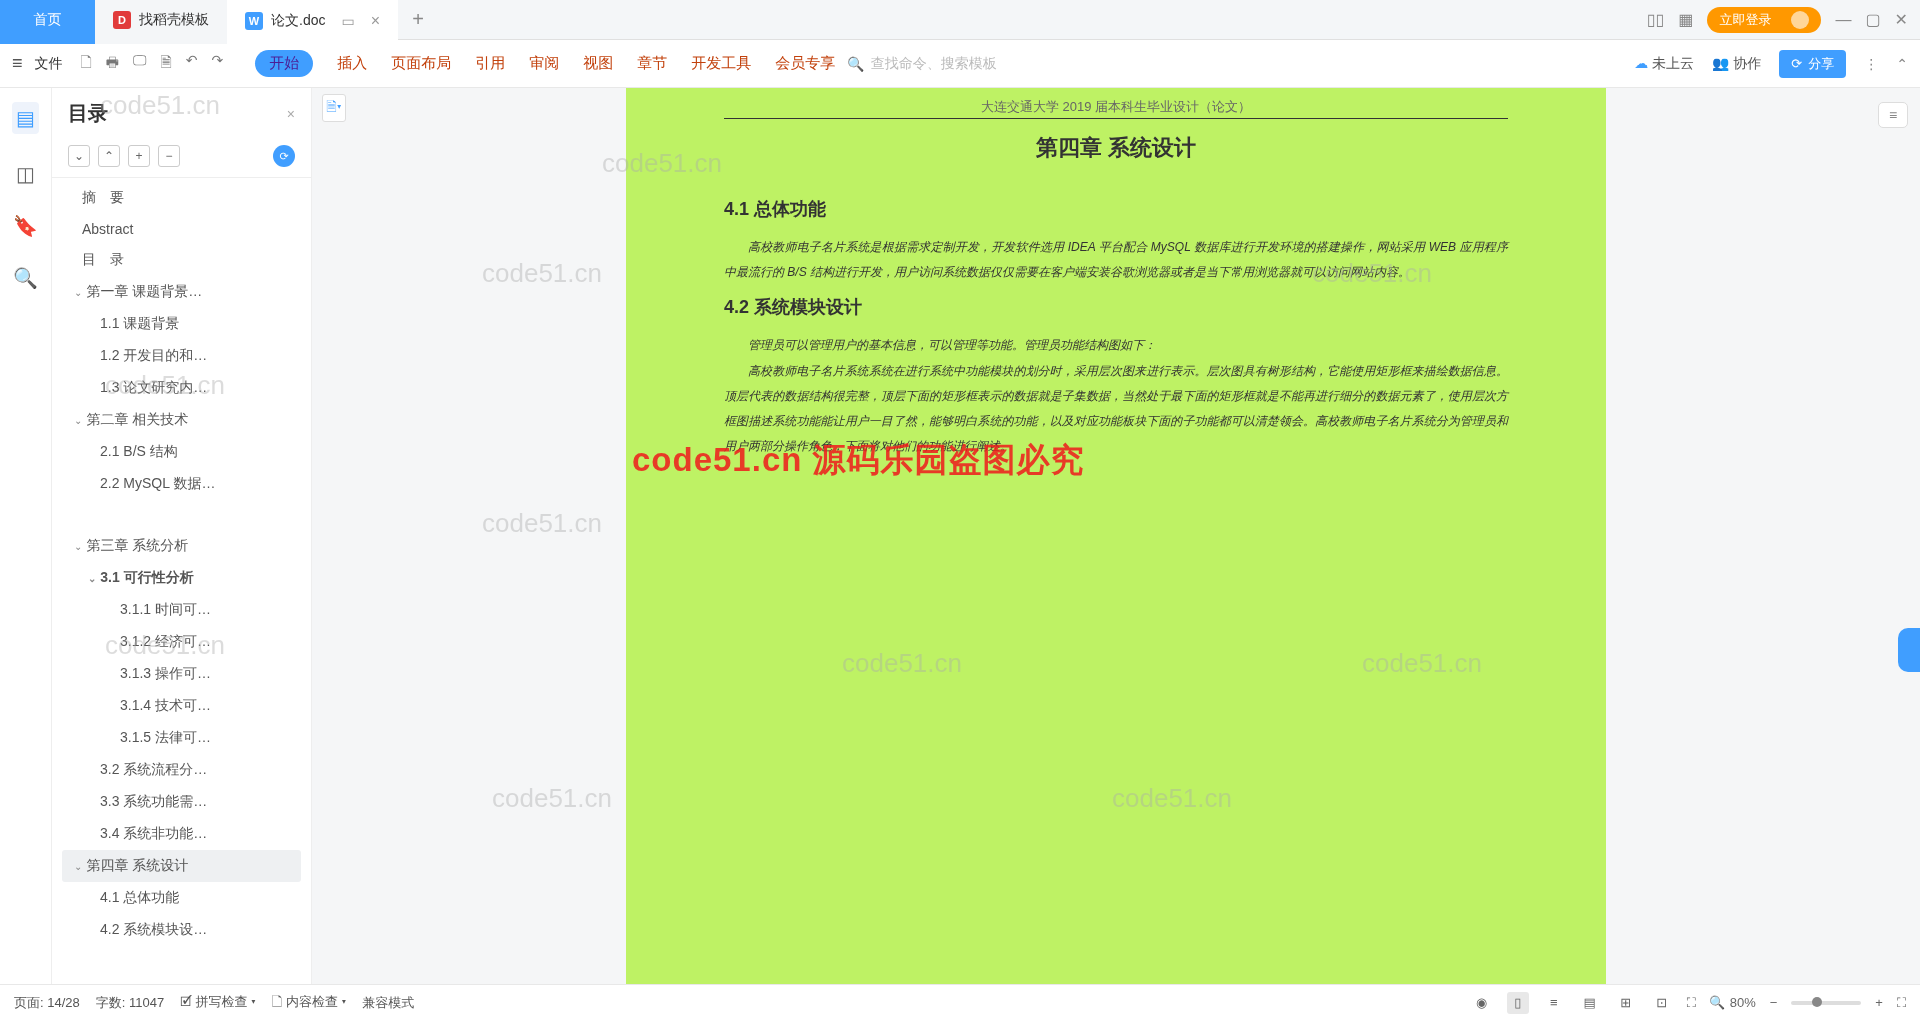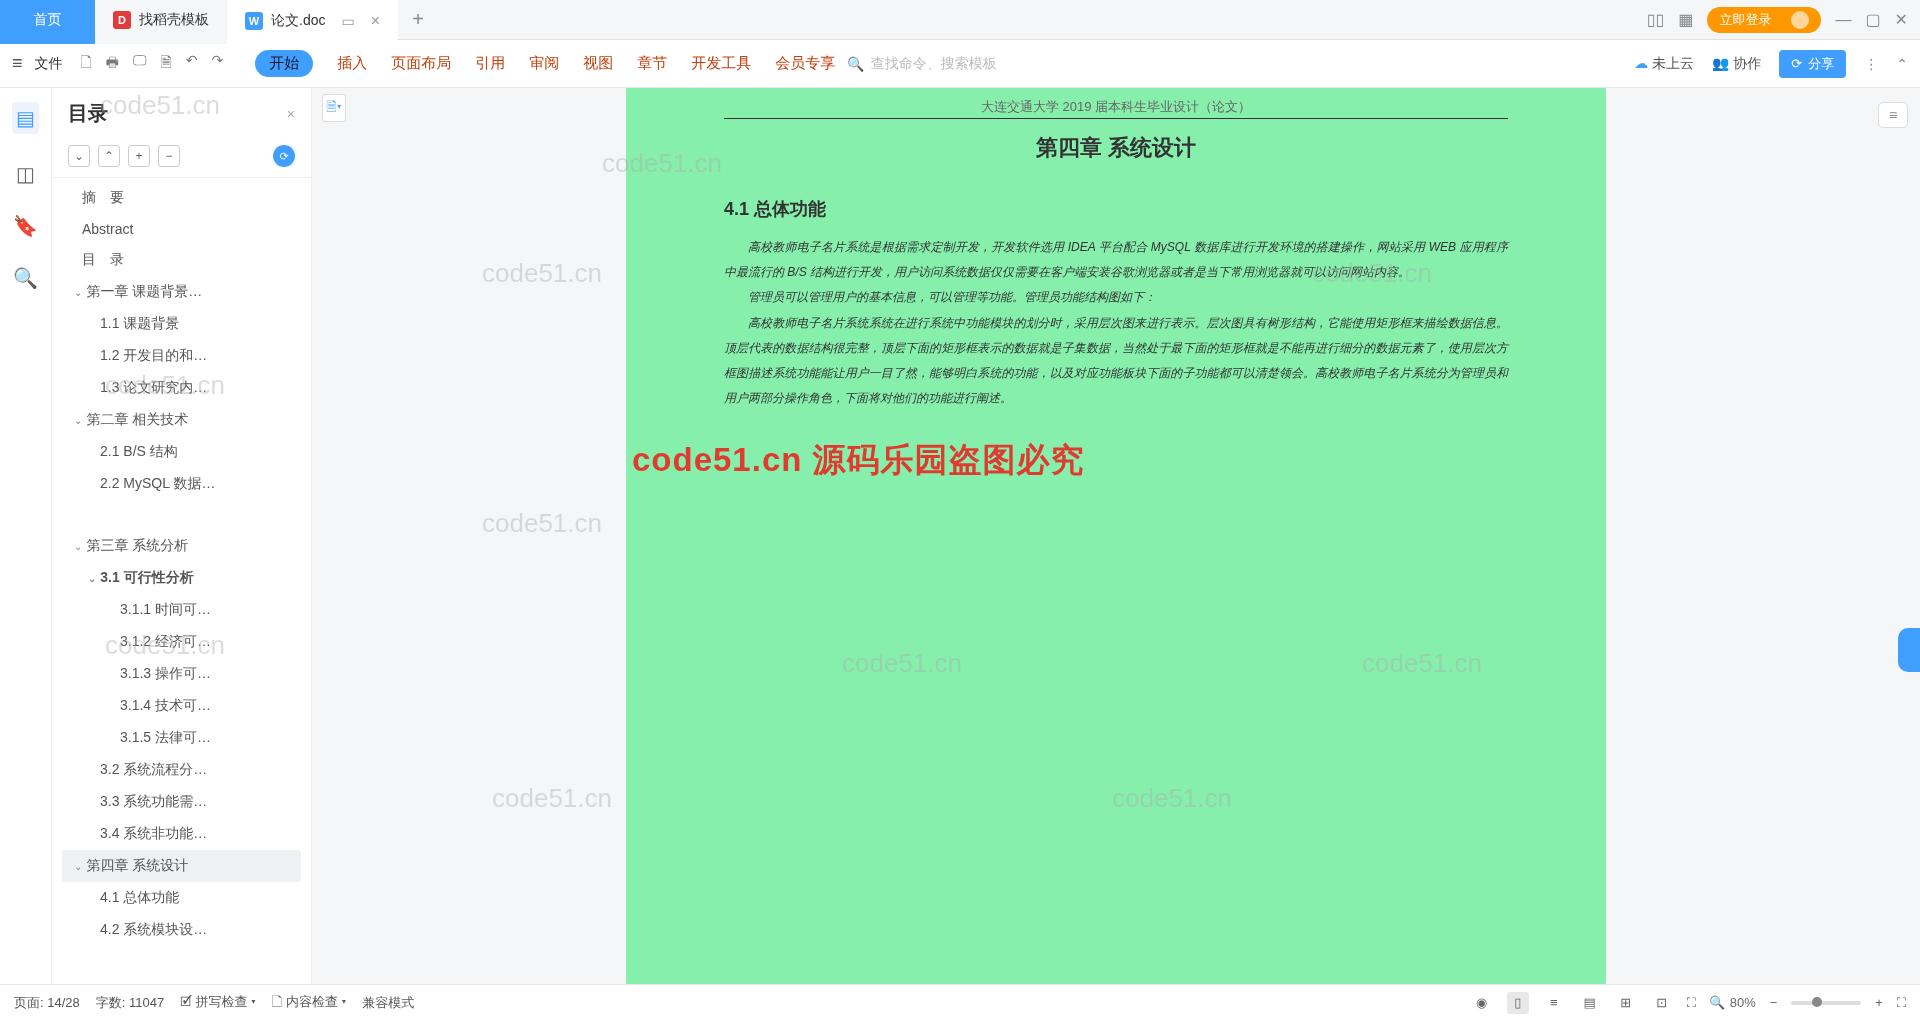--- a/index.html
+++ b/index.html
@@ -16,21 +16,21 @@
 .tab .dup { color: #999; font-size: 14px; margin-left: 8px; }
 .newtab { width: 40px; text-align: center; color: #888; font-size: 20px; cursor: pointer; }
 .titlebar-right { margin-left: auto; display: flex; align-items: center; gap: 14px; padding-right: 12px; }
 .login-btn { background: #ff9800; color: #fff; border-radius: 14px; padding: 4px 12px; font-size: 13px; display: flex; align-items: center; gap: 20px; }
 .avatar { width: 18px; height: 18px; background: #ffd699; border-radius: 50%; }
 .winctl { color: #888; font-size: 16px; cursor: pointer; }
 .ribbon { height: 48px; display: flex; align-items: center; border-bottom: 1px solid #e8e8e8; padding: 0 12px; gap: 8px; }
 .hamburger { font-size: 18px; color: #555; margin-right: 4px; }
 .ribbon .menu { display: flex; align-items: center; gap: 24px; margin-left: 24px; }
 .ribbon .menu span { font-size: 15px; color: #c2410c; cursor: pointer; }
-.ribbon .menu span.active { background: #409eff; color: #0f172a; padding: 4px 14px; border-radius: 14px; }
+.ribbon .menu span.active { background: #409eff; color: #4c1d95; padding: 4px 14px; border-radius: 14px; }
 .ribbon .icons { display: flex; gap: 14px; color: #777; margin-left: 10px; }
 .ribbon .search { display: flex; align-items: center; color: #bbb; gap: 6px; margin-left: 4px; }
 .ribbon .right { margin-left: auto; display: flex; align-items: center; gap: 18px; color: #555; }
 .share { background: #409eff; color: #fff; padding: 5px 12px; border-radius: 4px; display: flex; align-items: center; gap: 6px; font-size: 13px; }
 .main { display: flex; height: calc(1020px - 40px - 48px - 36px); }
 .leftbar { width: 52px; background: #fff; border-right: 1px solid #eee; display: flex; flex-direction: column; align-items: center; padding-top: 14px; gap: 28px; color: #666; }
 .leftbar .ic { font-size: 20px; cursor: pointer; }
 .sidebar { width: 260px; border-right: 1px solid #eee; background: #fff; display: flex; flex-direction: column; }
 .sidebar-head { display: flex; align-items: center; padding: 12px 16px; }
 .sidebar-head h3 { font-size: 20px; font-weight: 700; }
@@ -43,21 +43,21 @@
 .toc-item.l0 { padding-left: 20px; }
 .toc-item.l1 { padding-left: 12px; font-size: 14px; display: flex; align-items: center; gap: 4px; }
 .toc-item.l2 { padding-left: 38px; }
 .toc-item.l3 { padding-left: 58px; }
 .toc-item.active { background: #eef0f2; }
 .caret { font-size: 10px; color: #888; }
 .docarea { flex: 1; background: #f5f6f7; display: flex; justify-content: center; overflow: auto; position: relative; }
 .docbadge { position: absolute; left: 10px; top: 6px; width: 24px; height: 28px; background: #fff; border: 1px solid #ddd; border-radius: 3px; display: flex; align-items: center; justify-content: center; color: #409eff; font-size: 13px; }
 .rightbadge { position: absolute; right: 12px; top: 14px; width: 30px; height: 26px; background: #fff; border: 1px solid #ddd; border-radius: 5px; display: flex; align-items: center; justify-content: center; color: #888; }
 .bluetab { position: absolute; right: 0; top: 540px; width: 22px; height: 44px; background: #409eff; border-radius: 10px 0 0 10px; }
-.page { width: 980px; background: #86efac; margin: 0; padding: 10px 98px 40px; min-height: 100%; font-family: SimSun, serif; }
+.page { width: 980px; background: #bef264; margin: 0; padding: 10px 98px 40px; min-height: 100%; font-family: SimSun, serif; }
 .page .hdr { text-align: center; font-size: 13px; color: #666; border-bottom: 1px solid #333; padding-bottom: 2px; margin-bottom: 14px; }
 .page h1 { text-align: center; font-size: 22px; font-weight: bold; margin: 2px 0 34px; }
 .page h2 { font-size: 18px; font-weight: bold; margin: 10px 0 14px; }
 .page p { font-size: 12px; line-height: 2.1; text-indent: 2em; text-align: justify; font-style: italic; }
 .statusbar { height: 36px; background: #fff; border-top: 1px solid #e8e8e8; display: flex; align-items: center; padding: 0 14px; gap: 16px; font-size: 13px; color: #555; }
 .statusbar .right { margin-left: auto; display: flex; align-items: center; gap: 14px; color: #666; }
 .viewbtn { width: 22px; height: 22px; display: flex; align-items: center; justify-content: center; border-radius: 3px; cursor: pointer; }
 .viewbtn.active { background: #e8e8e8; }
 .wm { position: absolute; color: #aaa; font-size: 26px; opacity: .4; pointer-events: none; }
 .redmark { position: absolute; color: #ef1c1c; font-size: 33px; font-weight: 700; opacity: .85; pointer-events: none; letter-spacing: 1px; }
@@ -176,20 +176,21 @@
 
   <div class="docarea">
     <div class="docbadge">🗎▾</div>
     <div class="rightbadge">≡</div>
     <div class="bluetab"></div>
     <div class="page">
       <div class="hdr">大连交通大学 2019 届本科生毕业设计（论文）</div>
       <h1>第四章  系统设计</h1>
       <h2>4.1  总体功能</h2>
       <p>高校教师电子名片系统是根据需求定制开发，开发软件选用 IDEA 平台配合 MySQL 数据库进行开发环境的搭建操作，网站采用 WEB 应用程序中最流行的 B/S 结构进行开发，用户访问系统数据仅仅需要在客户端安装谷歌浏览器或者是当下常用浏览器就可以访问网站内容。</p>
+      <h2>4.2  系统模块设计</h2>
       <p>管理员可以管理用户的基本信息，可以管理等功能。管理员功能结构图如下：</p>
       <p>高校教师电子名片系统系统在进行系统中功能模块的划分时，采用层次图来进行表示。层次图具有树形结构，它能使用矩形框来描绘数据信息。顶层代表的数据结构很完整，顶层下面的矩形框表示的数据就是子集数据，当然处于最下面的矩形框就是不能再进行细分的数据元素了，使用层次方框图描述系统功能能让用户一目了然，能够明白系统的功能，以及对应功能板块下面的子功能都可以清楚领会。高校教师电子名片系统分为管理员和用户两部分操作角色，下面将对他们的功能进行阐述。</p>
     </div>
     <span class="wm" style="left:290px;top:60px">code51.cn</span>
     <span class="wm" style="left:170px;top:170px">code51.cn</span>
     <span class="wm" style="left:1000px;top:170px">code51.cn</span>
     <span class="wm" style="left:170px;top:420px">code51.cn</span>
     <span class="wm" style="left:530px;top:560px">code51.cn</span>
     <span class="wm" style="left:1050px;top:560px">code51.cn</span>
     <span class="wm" style="left:180px;top:695px">code51.cn</span>

